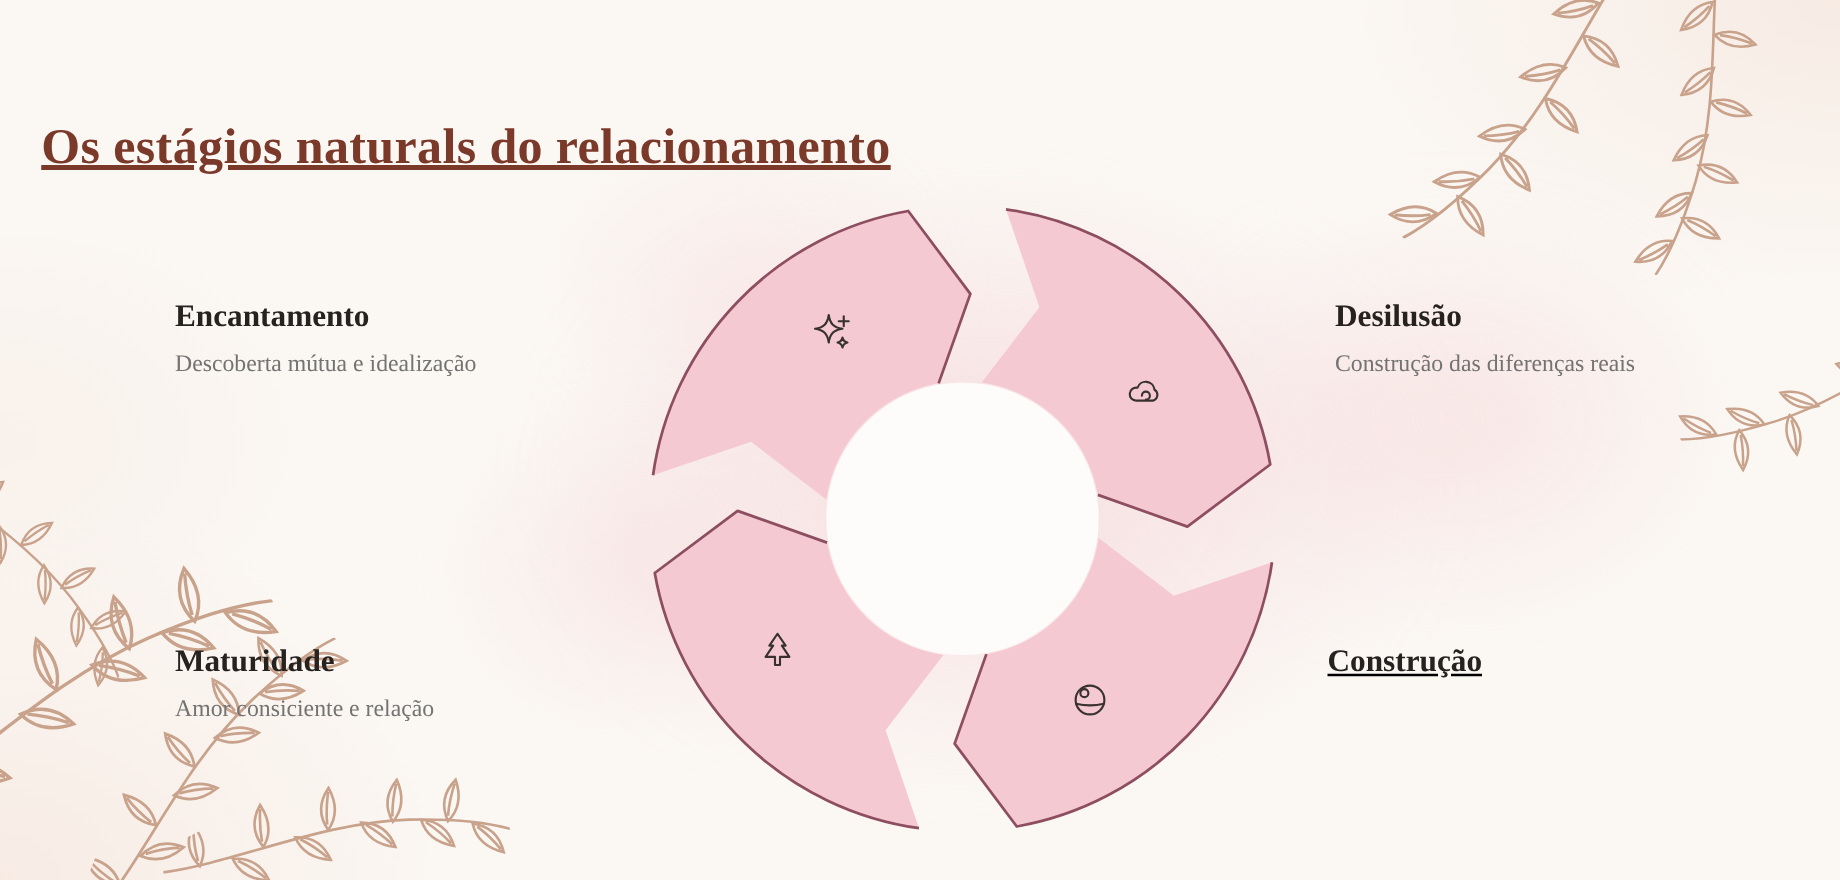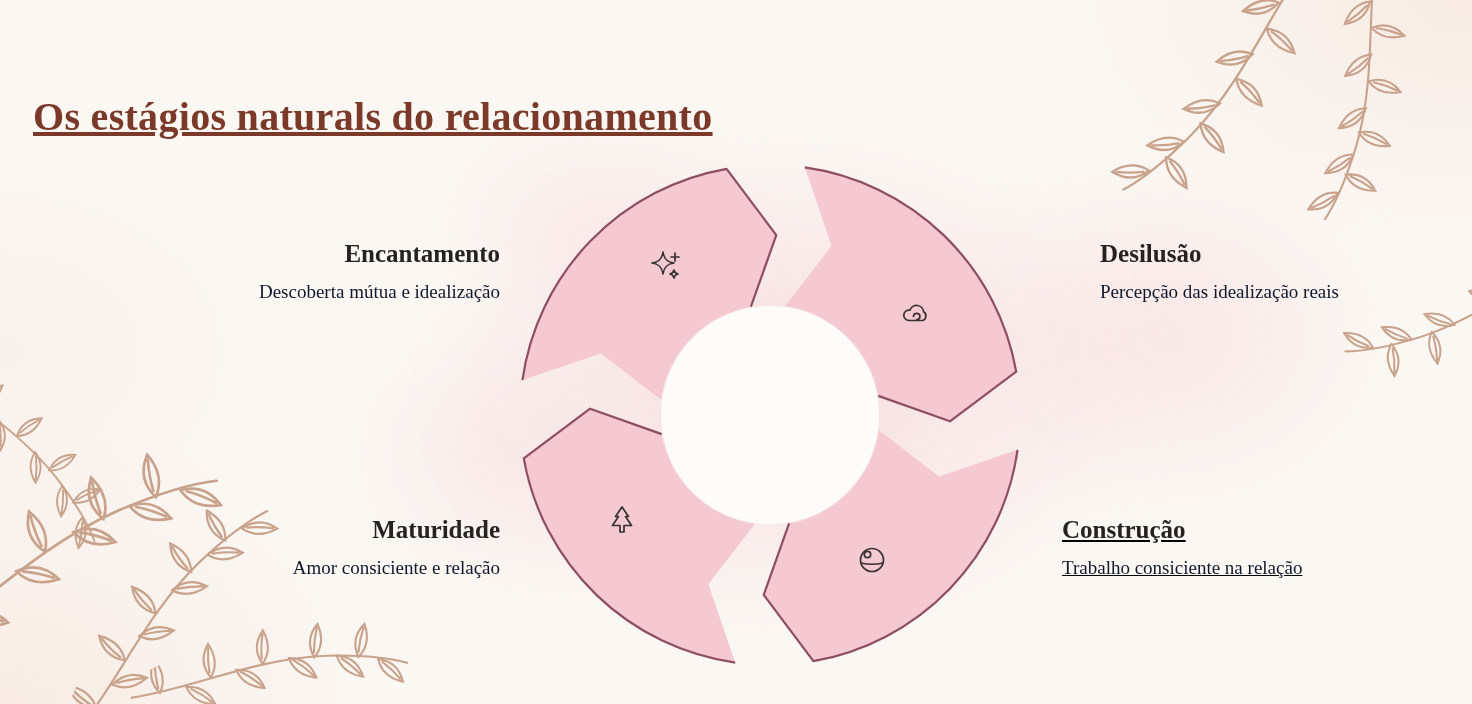--- a/index.html
+++ b/index.html
@@ -20,25 +20,25 @@
   .blob2{left:930px;top:165px;width:460px;height:340px;background:radial-gradient(ellipse at center, rgba(246,210,213,.5), rgba(246,210,213,0) 70%);}
   .blob3{left:350px;top:320px;width:320px;height:270px;background:radial-gradient(ellipse at center, rgba(246,212,215,.42), rgba(246,212,215,0) 70%);}
   .blob4{left:430px;top:110px;width:320px;height:230px;background:radial-gradient(ellipse at center, rgba(247,216,218,.4), rgba(247,216,218,0) 70%);}
 
   .page-title{
     position:absolute;left:33px;top:66px;
     font-weight:700;font-size:40px;color:#7b392a;letter-spacing:.3px;text-decoration:underline;
   }
   .stage{position:absolute;width:360px;}
   .stage .name{font-weight:700;font-size:25px;color:#262220;}
-  .stage .desc{font-weight:400;font-size:19px;color:#0f172a;margin-top:13px;}
-  .stage.left{text-align:right;}
+  .stage .desc{font-weight:400;font-size:19px;color:#737373;margin-top:13px;}
+  .stage.left{}
   .stage.right{text-align:left;}
   .st-encantamento{left:140px;top:240px;}
-  .st-desilusao{left:1100px;top:240px;font-family:Liberation Serif, serif;}
+  .st-desilusao{left:1068px;top:240px;font-family:Liberation Serif, serif;}
   .st-maturidade{left:140px;top:516px;}
   .st-construcao{left:1062px;top:516px;text-decoration:underline;}
 
   .donut{position:absolute;left:510px;top:155px;}
   .seg{fill:#f5c9d2;}
   .seg-border{fill:none;stroke:#8e4e62;stroke-width:2.2;stroke-linejoin:round;}
   .stage-icon{stroke:#37322d;stroke-width:1.7;fill:none;stroke-linecap:round;stroke-linejoin:round;}
 
   .branch-wrap{position:absolute;width:140px;height:270px;pointer-events:none;}
   .b-tr1{left:1140px;top:-78px;transform:rotate(200deg) scale(1.15);}
@@ -139,24 +139,23 @@
   </g>
 </svg>
 
 <div class="stage left st-encantamento">
   <div class="name">Encantamento</div>
   <div class="desc">Descoberta mútua e idealização</div>
 </div>
 
 <div class="stage right st-desilusao">
   <div class="name">Desilusão</div>
-  <div class="desc">Percepção das idealização reais</div>
+  <div class="desc">Construção das diferenças reais</div>
 </div>
 
 <div class="stage left st-maturidade">
   <div class="name">Maturidade</div>
   <div class="desc">Amor consiciente e relação</div>
 </div>
 
 <div class="stage right st-construcao">
   <div class="name">Construção</div>
-  <div class="desc">Trabalho consiciente na relação</div>
 </div>
 
 </body></html>

